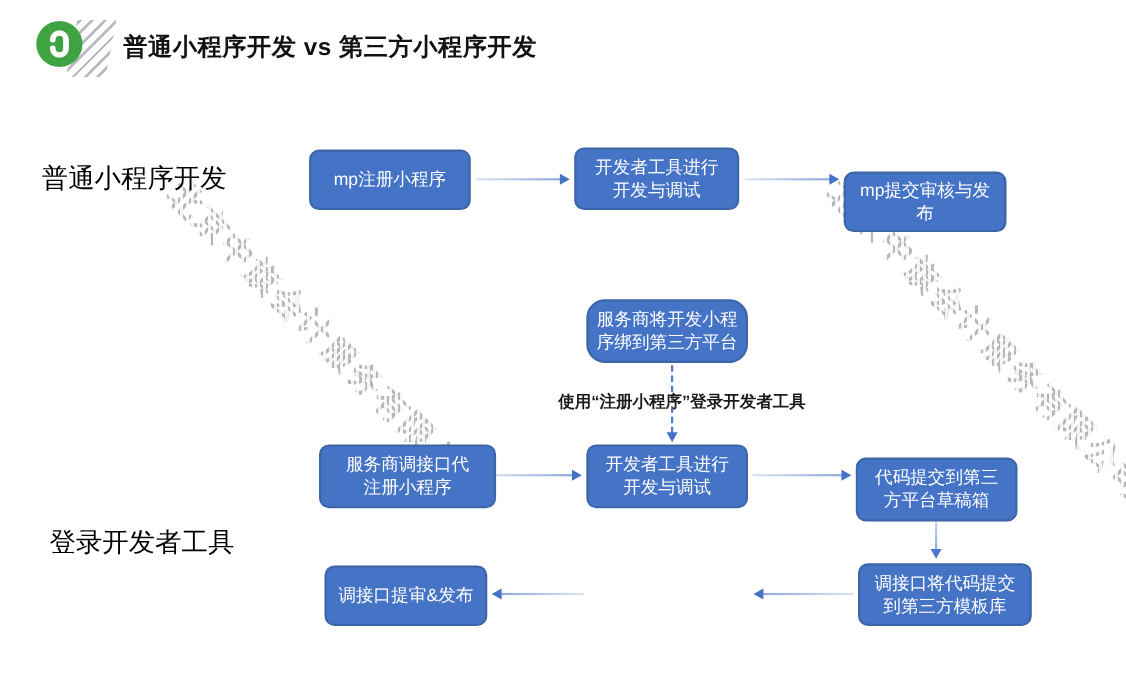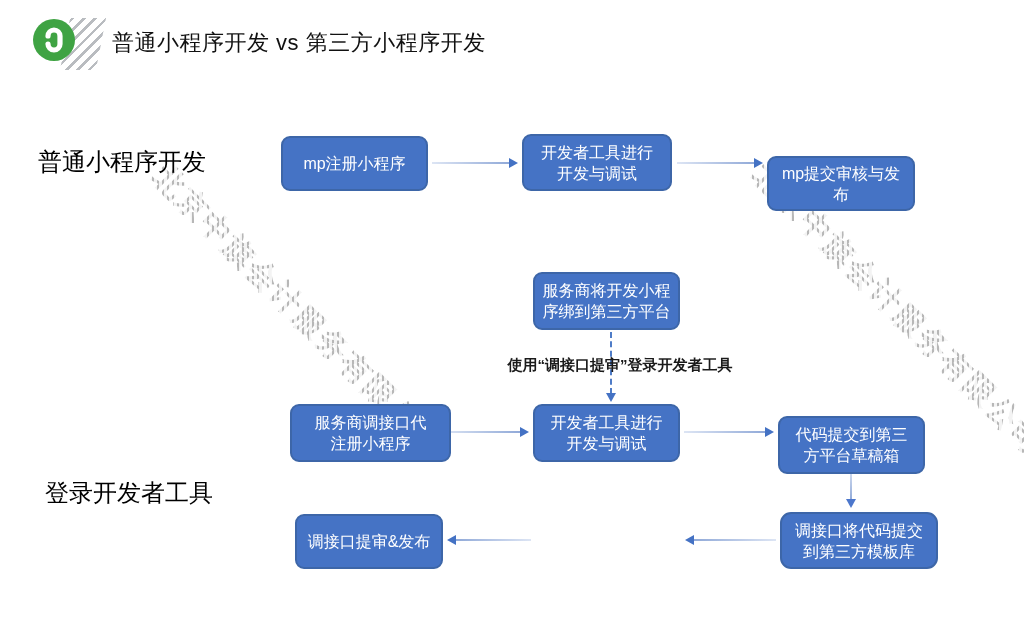--- a/index.html
+++ b/index.html
@@ -13,21 +13,21 @@
   
   .logo-wrap { position:absolute; left:32px; top:16px; width:78px; height:56px; }
   .logo-stripes {
     position:absolute; left:28px; top:2px; width:46px; height:52px;
     background:repeating-linear-gradient(135deg,#b9bcc0 0 2.5px,transparent 2.5px 8px);
     clip-path:polygon(22% 0,100% 0,78% 100%,0 100%);
   }
   .logo-circle { position:absolute; left:0; top:2px; width:44px; height:44px; }
   .page-title {
     position:absolute; left:112px; top:28px;
-    font-size:22px; font-weight:400; color:#111; letter-spacing:0.5px;
+    font-size:22px; font-weight:700; color:#111; letter-spacing:0.5px;
     white-space:nowrap;
     text-align:center;
   }
 
   
   .watermark {
     position:absolute; width:400px; text-align:center;
     font-size:31px; font-weight:700; letter-spacing:2px;
     color:#c9c9c9; opacity:0.75;
     transform:rotate(45deg); white-space:nowrap;
@@ -55,25 +55,25 @@
     position:absolute; z-index:4;
     background:#4573c5; border:2px solid #3d66a8; border-radius:9px;
     color:#ffffff; font-size:16px; line-height:21px; text-align:center;
     display:flex; flex-direction:column; align-items:center; justify-content:center;
   }
   .node span { display:block; }
 
   #node-mp-register   { left:281px; top:136px; width:147px; height:55px; }
   #node-devtools-1    { left:522px; top:134px; width:150px; height:57px; }
   #node-mp-review     { left:767px; top:136px; width:148px; height:55px;margin-top:20px; }
-  #node-bind-platform { left:533px; top:272px; width:147px; height:58px; }
+  #node-bind-platform { left:533px; top:272px; width:147px; height:58px;border-radius:17px; }
   #node-api-register  { left:290px; top:404px; width:161px; height:58px; }
   #node-devtools-2    { left:533px; top:404px; width:147px; height:58px; }
   #node-draft-box     { left:778px; top:404px; width:147px; height:58px;margin-top:12px; }
-  #node-template-lib  { left:780px; top:512px; width:158px; height:57px;border-radius:11px; }
+  #node-template-lib  { left:780px; top:512px; width:158px; height:57px; }
   #node-merchant-mp   { left:535px; top:512px; width:146px; height:58px; }
   #node-audit-publish { left:295px; top:514px; width:148px; height:55px;text-align:center; }
 
   
   .arrow { position:absolute; z-index:2; }
   .arrow-right { height:10px; }
   .arrow-right .shaft {
     position:absolute; left:0; right:8px; top:4px; height:2px;
     background:linear-gradient(90deg,#dde5f4,#90a9d8);
   }
@@ -167,21 +167,21 @@
     <span>mp提交审核与发</span>
     <span>布</span>
   </div>
 
   <div class="node" id="node-bind-platform">
     <span>服务商将开发小程</span>
     <span>序绑到第三方平台</span>
   </div>
   <div class="dashed-line"></div>
   <div class="dashed-head"></div>
-  <div class="dashed-label">使用“调接口提审”登录开发者工具</div>
+  <div class="dashed-label">使用“注册小程序”登录开发者工具</div>
 
   <div class="node" id="node-api-register">
     <span>服务商调接口代</span>
     <span>注册小程序</span>
   </div>
   <div class="arrow arrow-right" id="arrow-r2a">
     <div class="shaft"></div>
     <div class="head"></div>
   </div>
   <div class="node" id="node-devtools-2">

